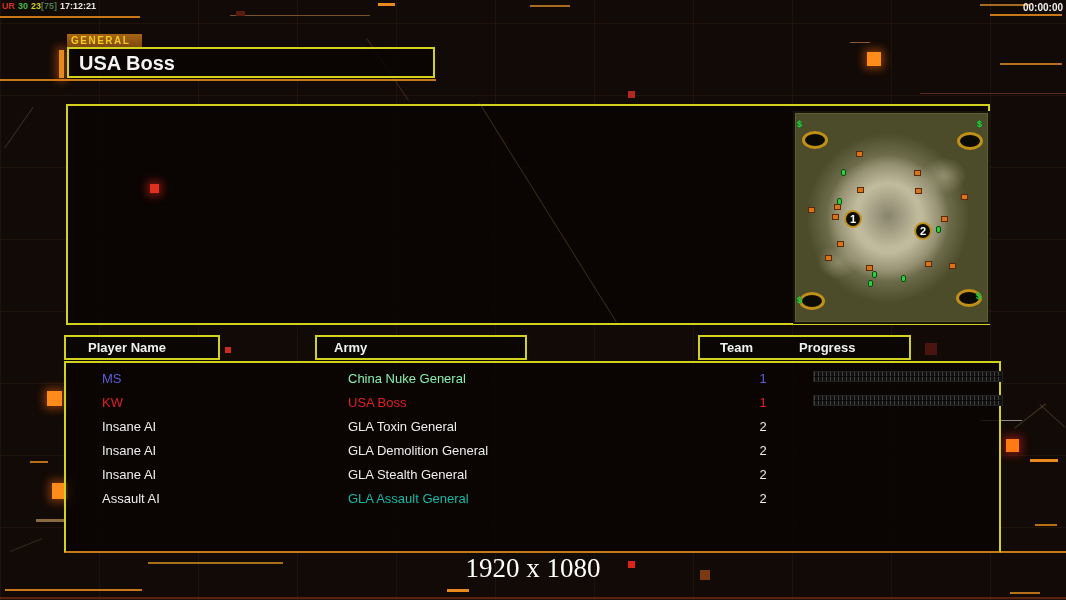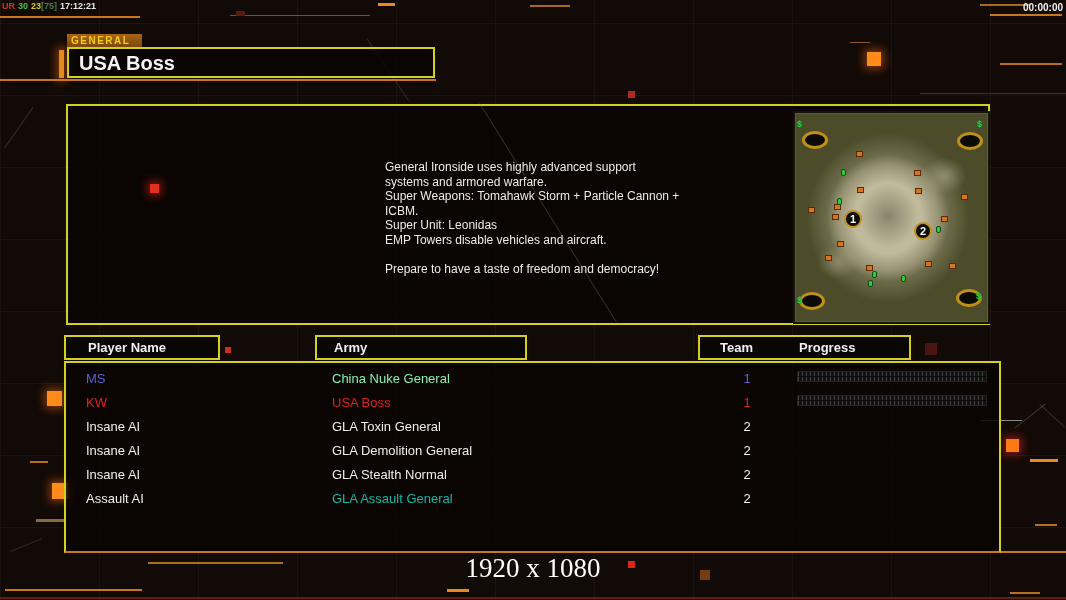--- a/index.html
+++ b/index.html
@@ -67,21 +67,21 @@
   .hdr-box{position:absolute;top:335px;height:25px;border:2px solid var(--yellow);
     background:rgba(9,5,3,0.9);color:#f0f0f0;font-size:13px;font-weight:bold;z-index:3;}
   .hdr-box span{position:absolute;top:3px;}
   #hdr-player{left:64px;width:156px;padding-left:37px;}
   #hdr-army{left:315px;width:212px;}
   #hdr-team{left:698px;width:213px;}
 
   
   #table-box{left:64px;top:361px;width:937px;height:192px;z-index:2;
     border-bottom-color:var(--orange);}
-  .t-row{position:absolute;left:0;width:100%;height:24px;font-size:13px;}
+  .t-row{position:absolute;left:16px;width:100%;height:24px;font-size:13px;}
   .t-row span{position:absolute;top:4px;}
   .c-player{left:20px;}
   .c-army{left:266px;}
   .c-team{left:669px;width:24px;text-align:center;}
   .c-bar{left:731px;top:6px;width:190px;height:11px;border:1px solid #222;
     background-image:
       linear-gradient(transparent 42%, rgba(0,0,0,0.65) 42% 58%, transparent 58%),
       repeating-linear-gradient(90deg,#404040 0 1px,#121212 1px 4px);}
 
   
@@ -137,28 +137,20 @@
   <span style="color:#d03020;">UR</span><span style="color:#40c040;">30</span><span style="color:#d0d020;margin-right:0;">23</span><span style="color:#4a7a50;">[75]</span><span style="color:#e8e8e8;">17:12:21</span>
 </div>
 <div id="timer" class="abs">00:00:00</div>
 
 <div id="general-tab" class="abs">GENERAL</div>
 <div id="title-box" class="panel">
   <div class="t">USA Boss</div>
 </div>
 
 <div id="brief-box" class="panel">
-  <div id="brief-text">General Ironside uses highly advanced support
- systems and armored warfare.
-Super Weapons: Tomahawk Storm + Particle Cannon +
- ICBM.
-Super Unit: Leonidas
-EMP Towers disable vehicles and aircraft.
-
-Prepare to have a taste of freedom and democracy!</div>
   <div id="minimap">
     <div class="oval" style="left:6px;top:17px;"></div>
     <div class="oval" style="left:161px;top:18px;"></div>
     <div class="oval" style="left:3px;top:178px;"></div>
     <div class="oval" style="left:160px;top:175px;"></div>
   <span class="dot-m" style="left: 1px; top: 6px;">$</span>
       <span class="dot-m" style="left: 181px; top: 6px;">$</span>
       <span class="dot-m" style="left: 1px; top: 182px;">$</span>
       <span class="dot-m" style="left: 180px; top: 178px;">$</span>
       <span class="dot-o" style="left: 60px; top: 37px;"></span>
@@ -222,21 +214,21 @@
 
   <div class="t-row" style="top: 76px;">
     <span class="c-player" style="color: rgb(238, 238, 238);">Insane AI</span>
     <span class="c-army" style="color: rgb(238, 238, 238);">GLA Demolition General</span>
     <span class="c-team" style="color: rgb(238, 238, 238);">2</span>
 
   </div>
 
   <div class="t-row" style="top: 100px;">
     <span class="c-player" style="color: rgb(238, 238, 238);">Insane AI</span>
-    <span class="c-army" style="color: rgb(238, 238, 238);">GLA Stealth Normal</span>
+    <span class="c-army" style="color: rgb(238, 238, 238);">GLA Stealth General</span>
     <span class="c-team" style="color: rgb(238, 238, 238);">2</span>
 
   </div>
 
   <div class="t-row" style="top: 124px;">
     <span class="c-player" style="color: rgb(238, 238, 238);">Assault AI</span>
     <span class="c-army" style="color: #14b8a6;">GLA Assault General</span>
     <span class="c-team" style="color: rgb(238, 238, 238);">2</span>
 
   </div>

